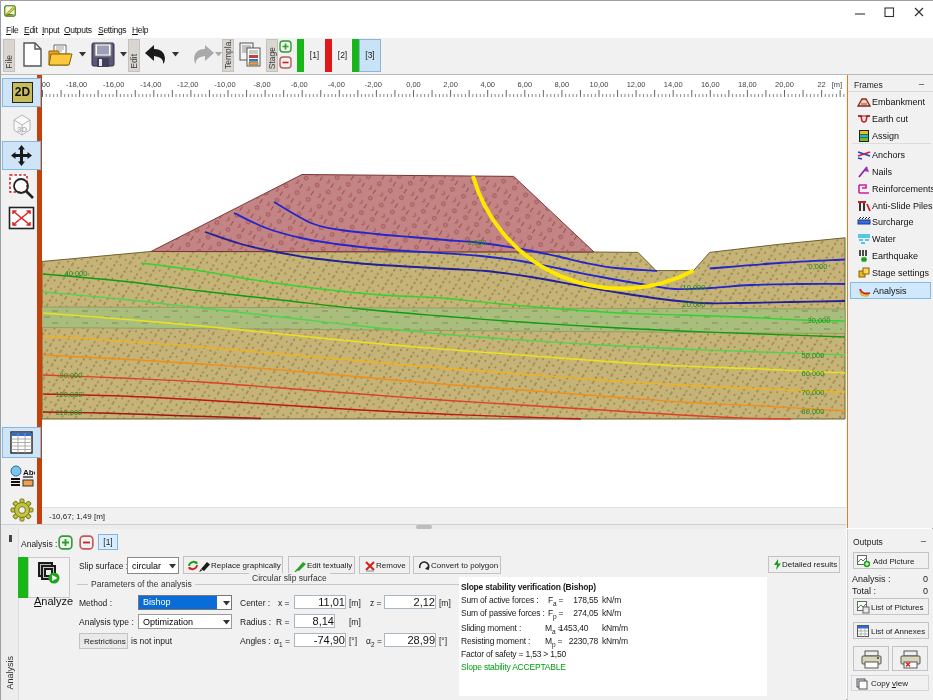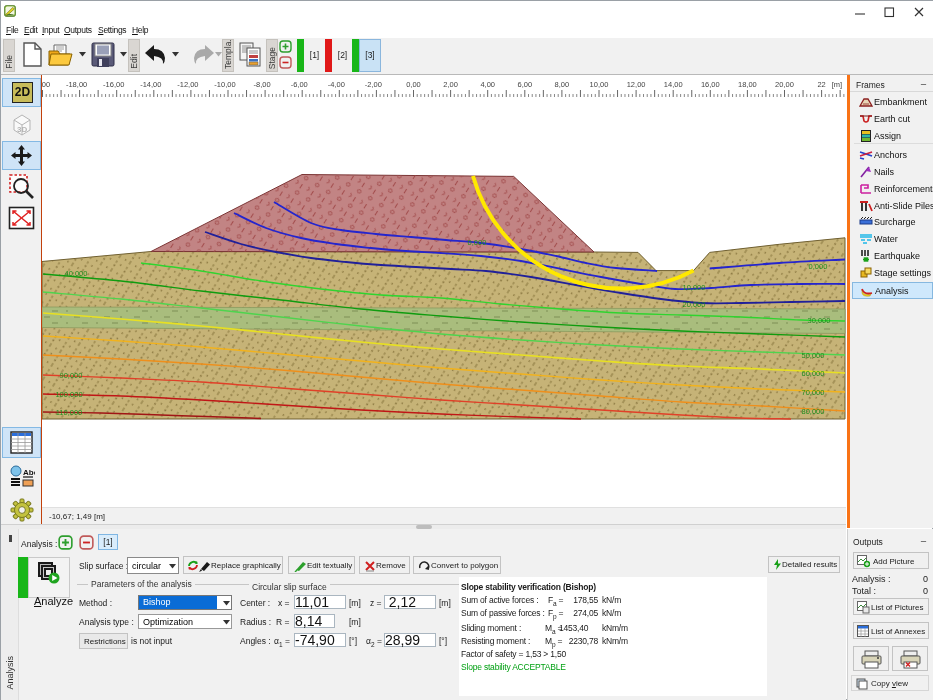--- a/index.html
+++ b/index.html
@@ -13,21 +13,21 @@
 .tbtn{position:absolute}
 .menu{position:absolute;top:21px;left:0;width:933px;height:16px;background:#fff;font-size:8.5px;letter-spacing:-0.3px;color:#111}
 .menu span{position:absolute;top:3px;white-space:nowrap}
 .menu u{text-decoration:underline}
 .gbtn{position:absolute;background:#f0f0f0;border:1px solid #c3c3c3;font-size:8px;color:#1a1a1a}
 .gbtn span{white-space:nowrap}
 .selblue{background:#cfe4f7;border:1px solid #84b9e4}
 .frameitem{position:absolute;left:2px;width:83px;height:17px;font-size:9px;color:#111}
 .frameitem .txt{position:absolute;left:22px;top:3px;white-space:nowrap}
 .frameitem svg{position:absolute;left:7px;top:1px}
-.inp{position:absolute;background:#fff;border:1px solid #aab6c0;font-size:14px;color:#111;text-align:right;padding-right:19px;line-height:12px}
+.inp{position:absolute;background:#fff;border:1px solid #aab6c0;font-size:11px;color:#111;text-align:right;padding-right:0;line-height:12px}
 .lbl{position:absolute;font-size:8.5px;color:#1a1a1a;white-space:nowrap}
 .grp{position:absolute;font-size:8.5px;color:#333;white-space:nowrap}
 .res{position:absolute;left:2px;font-size:8.5px;letter-spacing:-0.2px;color:#1a1a1a;white-space:nowrap}
 .ou{position:absolute;font-size:9px;color:#222;white-space:nowrap}
 sub{font-size:6.5px}
 </style>
 </head>
 <body>
 <div id="win">
 
@@ -128,21 +128,21 @@
   </svg>
 
   <div class="abs" style="left:296px;top:1px;width:7px;height:33px;background:#18b618"></div>
   <div class="abs" style="left:303px;top:1px;width:21px;height:33px;font-size:8.5px;color:#222;text-align:center;line-height:33px">[1]</div>
   <div class="abs" style="left:324px;top:1px;width:7px;height:33px;background:#e01818"></div>
   <div class="abs" style="left:331px;top:1px;width:21px;height:33px;font-size:8.5px;color:#222;text-align:center;line-height:33px">[2]</div>
   <div class="abs" style="left:351px;top:1px;width:7px;height:33px;background:#18b618"></div>
   <div class="abs" style="left:358px;top:1px;width:22px;height:33px;background:#c9e2f5;border:1px solid #8ab6dd;font-size:8.5px;color:#222;text-align:center;line-height:31px">[3]</div>
 </div>
 
-<div class="abs" style="left:0;top:74px;width:41px;height:453px;background:#f1f1f1;border-right:1px solid #c2410c">
+<div class="abs" style="left:0;top:74px;width:41px;height:453px;background:#f1f1f1;border-right:5px solid #c2410c">
 
   <div class="abs selblue" style="left:1px;top:3px;width:39px;height:29px">
     <div class="abs" style="left:9px;top:3px;width:21px;height:21px;background:#c8bc5a;border:1.5px solid #222;font-size:12px;font-weight:bold;text-align:center;line-height:18px;color:#111">2D</div>
   </div>
 
   <svg class="abs" style="left:8px;top:37px" width="26" height="26" viewBox="0 0 26 26">
     <path d="M5,8 L13,3 L21,8 L21,18 L13,23 L5,18 Z" fill="#fafafa" stroke="#b5b5b5"></path>
     <path d="M5,8 L13,13 L21,8 M13,13 L13,23" fill="none" stroke="#b5b5b5"></path>
     <text x="8" y="20" font-size="8" fill="#b5b5b5" font-weight="bold">3D</text>
   </svg>
@@ -495,21 +495,21 @@
 </div>
 
 <div class="abs" style="left:41px;top:506px;width:804px;height:17px;background:#f1f1f1;border-top:1px solid #e0e0e0">
   <span class="abs nw" style="left:7px;top:4px;font-size:8px;color:#222">-10,67; 1,49 [m]</span>
 </div>
 
 <div class="abs" style="left:0;top:523px;width:845px;height:5px;background:#ececec;border-top:1px solid #d0d0d0">
   <div class="abs" style="left:415px;top:0px;width:16px;height:4px;background:#bdbdbd;border-radius:3px"></div>
 </div>
 
-<div class="abs" style="left:846px;top:74px;width:87px;height:453px;background:#f1f1f1;border-left:3px solid #f97316" id="frames">
+<div class="abs" style="left:846px;top:74px;width:87px;height:453px;background:#f1f1f1;border-left:1px solid #f97316" id="frames">
   <div class="abs" style="left:0;top:2px;width:86px;height:15px;border-bottom:1px solid #d8d8d8">
     <span class="abs" style="left:6px;top:3px;font-size:8.5px;color:#222">Frames</span>
     <span class="abs" style="left:71px;top:-2px;font-size:9px;color:#222">_</span>
   </div>
   <div class="abs" style="left:4px;top:68px;width:79px;height:1px;background:#dcdcdc"></div>
 <div class="frameitem" style="top:19px;">
         <svg width="14" height="14" viewBox="0 0 14 14">
           <path d="M1,11 L5,4 L9,4 L13,11 Z" fill="#e8d5b5" stroke="#8b2020" stroke-width="1.3"></path>
           <path d="M4,9 h6" stroke="#8b2020" stroke-width="0.8"></path>
         </svg>
@@ -689,21 +689,21 @@
     <svg class="abs" style="left:84px;top:5px" width="7" height="5">
           <path d="M0,0 L7,0 L3.5,4.5 Z" fill="#333"></path>
         </svg>
   </div>
   <div class="gbtn" style="left:78px;top:104px;width:49px;height:16px;background:#e9e9e9">
     <span class="abs" style="left:4px;top:3px">Restrictions</span>
   </div>
   <span class="lbl" style="left:130px;top:107px">is not input</span>
 
   <div class="abs" style="left:239px;top:55px;width:219px;height:1px;background:#c6c6c6"></div>
-  <span class="grp" style="left:248px;top:53px;background:#f1f1f1;padding:0 3px">Circular slip surface</span>
+  <span class="grp" style="left:248px;top:44px;background:#f1f1f1;padding:0 3px">Circular slip surface</span>
   <span class="lbl" style="left:239px;top:69px">Center :</span>
   <span class="lbl" style="left:277px;top:69px">x =</span>
   <div class="inp" style="left:293px;top:66px;width:52px;height:14px">11,01</div>
   <span class="lbl" style="left:348px;top:69px">[m]</span>
   <span class="lbl" style="left:369px;top:69px">z =</span>
   <div class="inp" style="left:383px;top:66px;width:52px;height:14px">2,12</div>
   <span class="lbl" style="left:438px;top:69px">[m]</span>
   <span class="lbl" style="left:239px;top:88px">Radius :</span>
   <span class="lbl" style="left:275px;top:88px">R =</span>
   <div class="inp" style="left:293px;top:85px;width:41px;height:14px">8,14</div>

